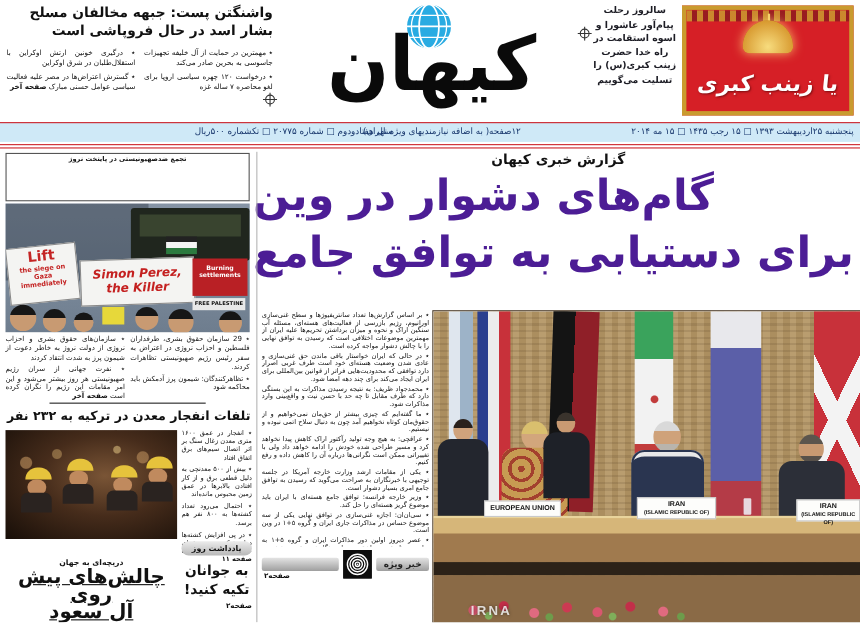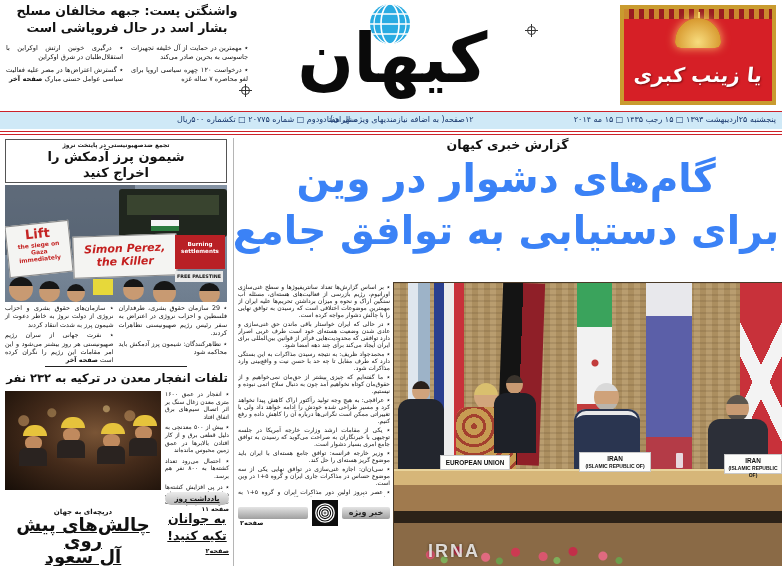--- a/index.html
+++ b/index.html
@@ -1,21 +1,21 @@
 <!DOCTYPE html>
 <html lang="fa"><head>
 <meta charset="utf-8">
 <style>
   html,body{margin:0;padding:0;background:#fff;}
   #page{position:relative;width:782px;height:566px;background:#fff;overflow:hidden;
         font-family:"DejaVu Sans",sans-serif;direction:rtl;color:#111;}
   .abs{position:absolute;}
   
   #mast-left{left:6px;top:2px;width:242px;}
-  #mast-left h2{margin:0;font-size:12.5px;line-height:17px;font-weight:bold;text-align:center;}
+  #mast-left h2{margin:0;font-size:12.5px;line-height:17px;font-weight:bold;text-align:right;}
   .mast-bullets{display:grid;grid-template-columns:1fr 1fr;column-gap:8px;row-gap:4px;margin-top:8px;}
   .mast-bullets li{list-style:none;font-size:6.6px;line-height:9px;text-align:justify;}
   .mast-bullets li::before{content:"٭ ";font-weight:bold;}
   ul{margin:0;padding:0;}
   .pageref{font-weight:bold;white-space:nowrap;}
   #logo{left:250px;top:0;width:285px;height:106px;text-align:center;}
   #logo .word{position:absolute;left:0;right:0;top:14px;font-size:66px;line-height:90px;font-weight:900;
               transform:scaleY(1.04);color:#0a0a0a;}
   #globe{position:absolute;left:118px;top:2px;width:44px;height:44px;}
   #memorial-text{left:536px;top:4px;width:82px;font-size:8.5px;font-weight:bold;line-height:12.6px;
@@ -31,21 +31,21 @@
   #memorial-box .callig{position:absolute;left:0;right:0;bottom:14px;font-size:20px;font-weight:900;
       color:#fff;text-align:center;transform:skewX(-6deg);text-shadow:1px 1px 2px rgba(60,0,0,.6);}
   .regmark{color:#333;}
   
   #datebar{left:0;top:111px;width:782px;height:18px;background:#cfe9f7;border-top:1px solid #cc2229;box-sizing:border-box;}
   #datebar span{position:absolute;top:3px;font-size:8px;font-weight:normal;color:#16356b;white-space:nowrap;}
   #db-date{right:6px;} #db-pages{left:330px;direction:rtl;} #db-issue{left:177px;}
   .redrule{left:0;width:782px;height:1px;background:#cc2229;}
   
   #lead-kicker{left:235px;top:137px;width:545px;text-align:center;font-size:12.5px;font-weight:bold;}
-  .lead-line{left:230px;width:552px;text-align:center;font-weight:900;font-size:39px;line-height:46px;color:#3b82f6;}
+  .lead-line{left:230px;width:552px;text-align:left;font-weight:900;font-size:39px;line-height:46px;color:#4c1d95;}
   #lead-l1{top:156px;} #lead-l2{top:208px;}
   #lead-body{left:238px;top:283px;width:152px;height:214px;overflow:hidden;}
   #lead-body li{list-style:none;font-size:6px;line-height:7px;text-align:justify;margin-bottom:2px;}
   #lead-body li::before{content:"٭ ";font-weight:bold;}
   
   #special{left:238px;top:500px;width:152px;}
   #special .badge-row{display:flex;direction:rtl;align-items:center;gap:4px;height:26px;}
   .graybar{height:12px;background:linear-gradient(180deg,#e4e4e4,#9f9f9f);border-radius:2px;}
   #special .bartext{flex:0 0 48px;font-size:8px;font-weight:bold;text-align:center;line-height:12px;color:#222;}
   #special .barfill{flex:1;}
@@ -97,21 +97,21 @@
   .miner .face{width:17px;height:14px;background:#c08a5e;border-radius:45%;margin:0 auto;}
   .miner .bod{width:28px;height:18px;background:#2a2320;border-radius:6px 6px 0 0;margin:-2px auto 0;}
   #mine-bullets{left:165px;top:390px;width:64px;}
   #mine-bullets li{list-style:none;font-size:6px;line-height:7.6px;text-align:justify;margin-bottom:3px;}
   #mine-bullets li::before{content:"٭ ";font-weight:bold;}
   
   #saud{left:5px;top:508px;width:156px;text-align:center;}
   #saud .kick{font-size:7px;font-weight:bold;line-height:9px;}
   #saud .h{font-size:18px;line-height:16px;font-weight:900;text-decoration:underline;}
   #saud .body{font-size:6px;line-height:7.4px;text-align:justify;margin-top:2px;}
-  #youth{left:165px;top:492px;width:64px;text-align:center;text-decoration:underline;}
+  #youth{left:165px;top:492px;width:64px;text-align:center;}
   #youth .badge{background:linear-gradient(180deg,#ececec,#b8b8b8);border-radius:8px;font-size:7.2px;
                 font-weight:bold;line-height:13px;height:13px;}
   #youth .h{font-size:12.5px;line-height:17px;font-weight:900;margin-top:5px;}
   #youth .pageref{display:block;text-align:right;font-size:6.5px;margin-top:3px;}
   
   #conf{left:394px;top:283px;width:388px;height:283px;overflow:hidden;outline:1px solid #4a3a28;}
   #conf .wall{position:absolute;inset:0;
      background:repeating-linear-gradient(90deg,#b99d6f 0 6px,#ab8e5f 6px 12px);}
   #conf .walldots{position:absolute;inset:0;
      background:repeating-linear-gradient(0deg,rgba(60,40,20,.12) 0 2px,transparent 2px 6px);}
@@ -150,21 +150,21 @@
      radial-gradient(circle at 20% 40%,#c22f49 0 4px,transparent 5px),
      radial-gradient(circle at 32% 65%,#e06a7f 0 4px,transparent 5px),
      radial-gradient(circle at 45% 45%,#cc3a52 0 4px,transparent 5px),
      radial-gradient(circle at 57% 62%,#d8566e 0 4px,transparent 5px),
      radial-gradient(circle at 70% 42%,#c22f49 0 4px,transparent 5px),
      radial-gradient(circle at 83% 60%,#e06a7f 0 4px,transparent 5px),
      radial-gradient(circle at 14% 75%,#7fae5a 0 3px,transparent 4px),
      radial-gradient(circle at 38% 80%,#6d9c4b 0 3px,transparent 4px),
      radial-gradient(circle at 63% 78%,#7fae5a 0 3px,transparent 4px),
      radial-gradient(circle at 90% 78%,#6d9c4b 0 3px,transparent 4px);}
-  #irna{position:absolute;left:6px;bottom:4px;color:rgba(245,245,245,.85);font-size:18px;font-weight:900;
+  #irna{position:absolute;left:6px;bottom:4px;color:rgba(245,245,245,.85);font-size:12px;font-weight:900;
         letter-spacing:2px;font-family:"Liberation Sans",sans-serif;text-shadow:0 0 3px rgba(0,0,0,.5);padding-left:28px;}
 </style>
 </head>
 <body>
 
 <div id="page">
 
   <section class="abs" id="mast-left">
     <h2>واشنگتن پست: جبهه مخالفان مسلح بشار اسد در حال فروپاشی است</h2>
     <ul class="mast-bullets">
@@ -194,20 +194,21 @@
     <circle cx="6.5" cy="6.5" r="4" fill="none" stroke="#333" stroke-width="1"></circle>
     <line x1="6.5" y1="0" x2="6.5" y2="13" stroke="#333" stroke-width="1"></line>
     <line x1="0" y1="6.5" x2="13" y2="6.5" stroke="#333" stroke-width="1"></line>
   </svg>
   <svg class="abs regmark" style="left:525px;top:24px" width="13" height="13" viewBox="0 0 13 13">
     <circle cx="6.5" cy="6.5" r="4" fill="none" stroke="#333" stroke-width="1"></circle>
     <line x1="6.5" y1="0" x2="6.5" y2="13" stroke="#333" stroke-width="1"></line>
     <line x1="0" y1="6.5" x2="13" y2="6.5" stroke="#333" stroke-width="1"></line>
   </svg>
 
+  <div class="abs" id="memorial-text">سالروز رحلت پیام‌آور عاشورا و اسوه استقامت در راه خدا حضرت زینب کبری(س) را تسلیت می‌گوییم</div>
   <div class="abs" id="memorial-box">
     <div class="ornate"></div>
     <div class="spire"></div>
     <div class="dome"></div>
     <div class="callig">یا زینب کبری</div>
   </div>
 
   <div class="abs" id="datebar">
     <span id="db-date">پنجشنبه ۲۵اردیبهشت ۱۳۹۳ □ ۱۵ رجب ۱۴۳۵ □ ۱۵ مه ۲۰۱۴</span>
     <span id="db-pages">۱۲صفحه( به اضافه نیازمندیهای ویژه تهران)</span>
@@ -248,24 +249,20 @@
       </svg>
       <div class="graybar barfill"></div>
     </div>
     <span class="pageref">صفحه۲</span>
   </div>
 
   <div class="abs" id="vrule"></div>
 
   <div class="abs" id="protest-box">
     <div class="kick">تجمع ضدصهیونیستی در پایتخت نروژ</div>
-    <div class="h">
-      <span>شیمون پرز آدمکش را</span><br>
-      <span>اخراج کنید</span>
-    </div>
   </div>
 
   <div class="abs" id="protest-photo" dir="ltr">
     <div class="shade"></div>
     <div class="bus">
         <i></i>
       </div>
     <div id="pal-flag"></div>
     <div class="sign" id="sign-lift">
       <span class="big">Lift</span>

